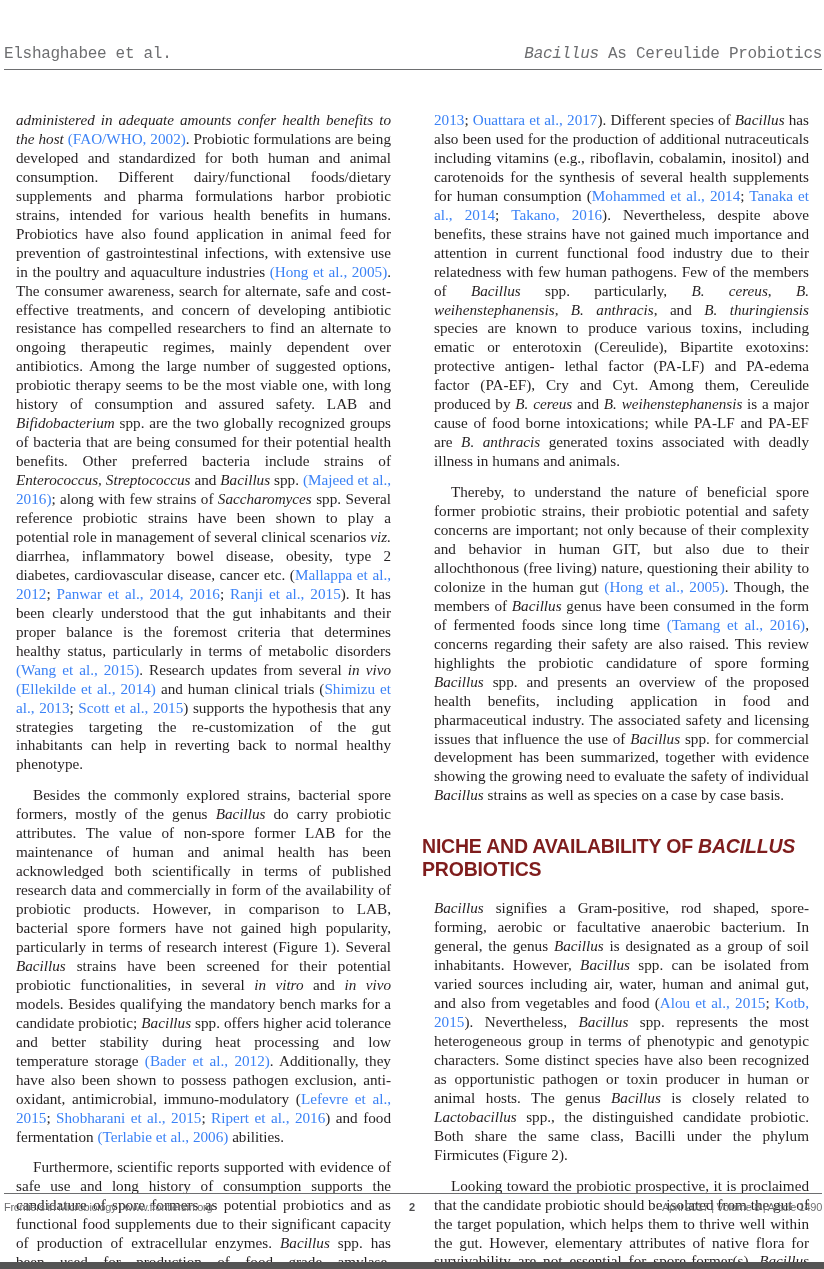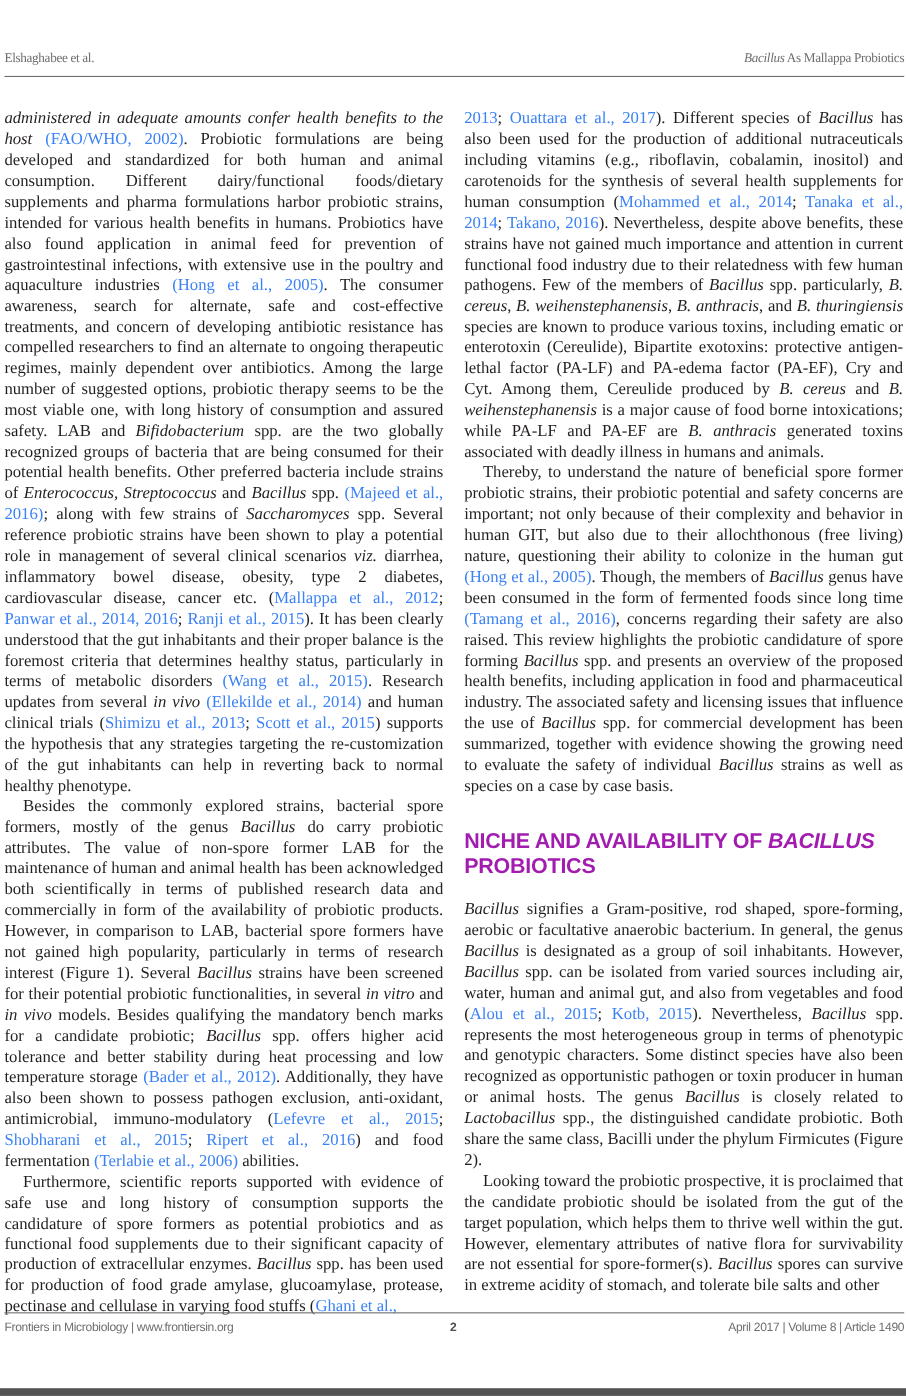--- a/index.html
+++ b/index.html
@@ -1,42 +1,42 @@
 <!DOCTYPE html>
 <html><head>
 <meta charset="utf-8">
 <style>
   html, body { margin:0; padding:0; }
   body { width:824px; height:1269px; background:#ffffff; position:relative; overflow:hidden; color:#231f20; }
-  .hdr { position:absolute; left:4px; right:2px; top:45px; height:16px; font-family:Liberation Serif, serif; font-size:12px; color:#6d6e70; letter-spacing:-0.3px; }
+  .hdr { position:absolute; left:4px; right:2px; top:45px; height:16px; font-family:Liberation Mono, monospace; font-size:16px; color:#6d6e70; letter-spacing:-0.3px; }
   .hdr .l { position:absolute; left:0; top:0; }
   .hdr .r { position:absolute; right:0; top:0; }
   .hdr-rule { position:absolute; left:4px; right:2px; top:69px; height:1px; background:#6d6e70; }
   .col { position:absolute; top:99px; width:399px; font-family:"Liberation Serif", serif; font-size:15.2px; line-height:18.95px; text-align:justify; hyphens:none; }
   .col.left { left:4px; }
   .col.right { left:422px; }
-  .col p { margin:0; text-indent:0; }
+  .col p { margin:12px; text-indent:0; }
   .col p.ind { text-indent:17px; }
   .cite { color:#3b82f6; }
   i { font-style:italic; }
   b { font-weight:normal; }
-  .section-title { font-family:"Liberation Sans", sans-serif; font-weight:bold; font-size:19.5px; line-height:23px; color:#a21caf; margin:30px 0 18px 0; text-align:left; letter-spacing:-0.2px; }
+  .section-title { font-family:"Liberation Sans", sans-serif; font-weight:bold; font-size:19.5px; line-height:23px; color:#7f1d1d; margin:30px 0 18px 0; text-align:left; letter-spacing:-0.2px; }
   .ftr-rule { position:absolute; left:4px; right:2px; top:1193px; height:1px; background:#6d6e70; }
   .ftr { position:absolute; left:4px; right:2px; top:1201px; height:14px; font-family:"Liberation Sans", sans-serif; font-size:11px; color:#6d6e70; letter-spacing:-0.3px; }
   .ftr .l { position:absolute; left:0; top:0; }
   .ftr .c { position:absolute; left:405px; top:0; font-weight:bold; color:#4d4d4f; }
   .ftr .r { position:absolute; right:0; top:0; }
   .bottom-bar { position:absolute; left:0; right:0; top:1262px; height:7px; background:#545454; }
 </style>
 </head>
 <body>
 
 <div class="hdr">
   <span class="l">Elshaghabee et al.</span>
-  <span class="r"><i>Bacillus</i><span> As Mallappa Probiotics</span></span>
+  <span class="r"><i>Bacillus</i><span> As Cereulide Probiotics</span></span>
 </div>
 <div class="hdr-rule"></div>
 
 <div class="col left">
   <p><i>administered in adequate amounts confer health benefits to the host</i><span> </span><a class="cite">(FAO/WHO, 2002)</a><span>. Probiotic formulations are being developed and standardized for both human and animal consumption. Different dairy/functional foods/dietary supplements and pharma formulations harbor probiotic strains, intended for various health benefits in humans. Probiotics have also found application in animal feed for prevention of gastrointestinal infections, with extensive use in the poultry and aquaculture industries </span><a class="cite">(Hong et al., 2005)</a><span>. The consumer awareness, search for alternate, safe and cost-effective treatments, and concern of developing antibiotic resistance has compelled researchers to find an alternate to ongoing therapeutic regimes, mainly dependent over antibiotics. Among the large number of suggested options, probiotic therapy seems to be the most viable one, with long history of consumption and assured safety. LAB and </span><i>Bifidobacterium</i><span> spp. are the two globally recognized groups of bacteria that are being consumed for their potential health benefits. Other preferred bacteria include strains of </span><i>Enterococcus, Streptococcus</i><span> and </span><i>Bacillus</i><span> spp. </span><a class="cite">(Majeed et al., 2016)</a><span>; along with few strains of </span><i>Saccharomyces</i><span> spp. Several reference probiotic strains have been shown to play a potential role in management of several clinical scenarios </span><i>viz.</i><span> diarrhea, inflammatory bowel disease, obesity, type 2 diabetes, cardiovascular disease, cancer etc. (</span><a class="cite">Mallappa et al., 2012</a><span>; </span><a class="cite">Panwar et al., 2014, 2016</a><span>; </span><a class="cite">Ranji et al., 2015</a><span>). It has been clearly understood that the gut inhabitants and their proper balance is the foremost criteria that determines healthy status, particularly in terms of metabolic disorders </span><a class="cite">(Wang et al., 2015)</a><span>. Research updates from several </span><i>in vivo</i><span> </span><a class="cite">(Ellekilde et al., 2014)</a><span> and human clinical trials (</span><a class="cite">Shimizu et al., 2013</a><span>; </span><a class="cite">Scott et al., 2015</a><span>) supports the hypothesis that any strategies targeting the re-customization of the gut inhabitants can help in reverting back to normal healthy phenotype.</span></p>
 
   <p class="ind"><span>Besides the commonly explored strains, bacterial spore formers, mostly of the genus </span><i>Bacillus</i><span> do carry probiotic attributes. The value of non-spore former LAB for the maintenance of human and animal health has been acknowledged both scientifically in terms of published research data and commercially in form of the availability of probiotic products. However, in comparison to LAB, bacterial spore formers have not gained high popularity, particularly in terms of research interest (</span><b>Figure 1</b><span>). Several </span><i>Bacillus</i><span> strains have been screened for their potential probiotic functionalities, in several </span><i>in vitro</i><span> and </span><i>in vivo</i><span> models. Besides qualifying the mandatory bench marks for a candidate probiotic; </span><i>Bacillus</i><span> spp. offers higher acid tolerance and better stability during heat processing and low temperature storage </span><a class="cite">(Bader et al., 2012)</a><span>. Additionally, they have also been shown to possess pathogen exclusion, anti-oxidant, antimicrobial, immuno-modulatory (</span><a class="cite">Lefevre et al., 2015</a><span>; </span><a class="cite">Shobharani et al., 2015</a><span>; </span><a class="cite">Ripert et al., 2016</a><span>) and food fermentation </span><a class="cite">(Terlabie et al., 2006)</a><span> abilities.</span></p>
 
   <p class="ind"><span>Furthermore, scientific reports supported with evidence of safe use and long history of consumption supports the candidature of spore formers as potential probiotics and as functional food supplements due to their significant capacity of production of extracellular enzymes. </span><i>Bacillus</i><span> spp. has been used for production of food grade amylase, glucoamylase, protease, pectinase and cellulase in varying food stuffs (</span><a class="cite">Ghani et al.,</a></p>
 </div>

